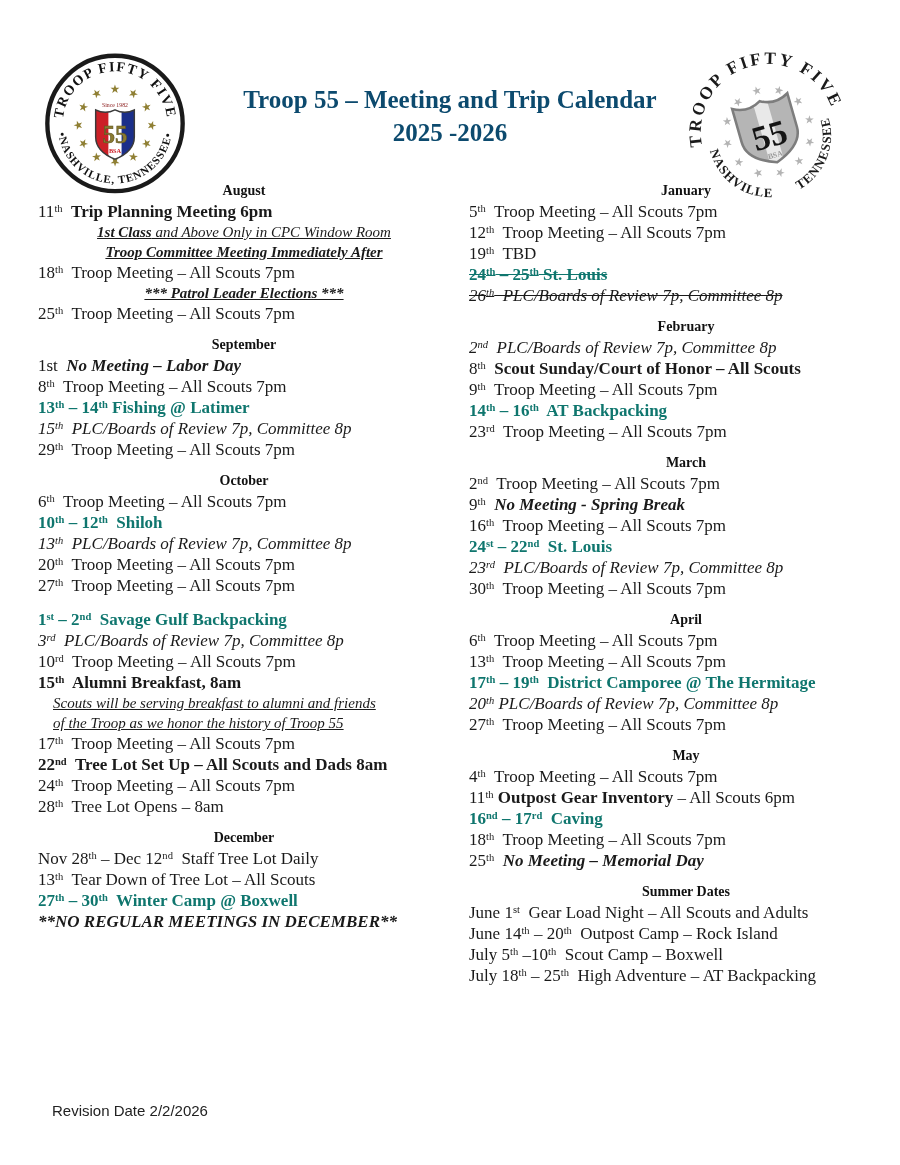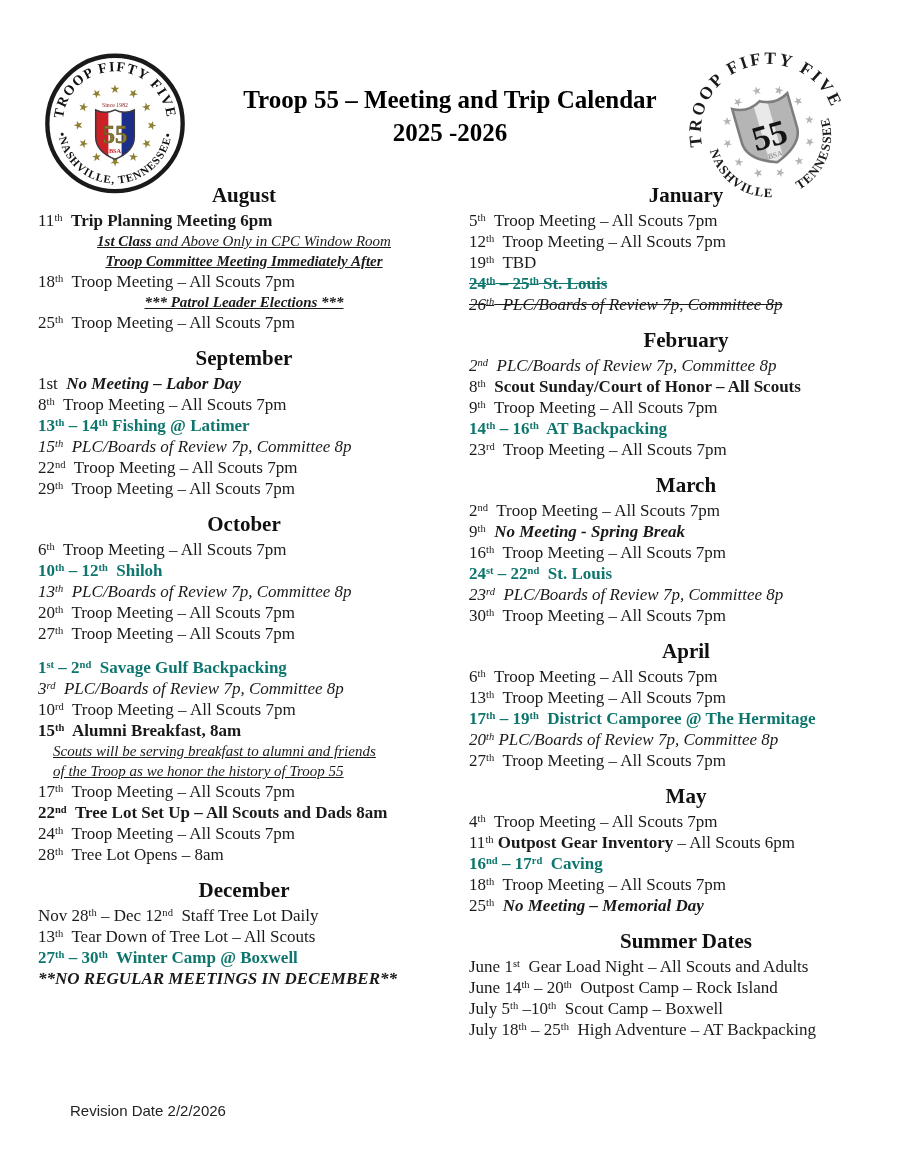--- a/index.html
+++ b/index.html
@@ -4,36 +4,36 @@
 <style>
   * { margin:0; padding:0; box-sizing:border-box; }
   html,body { background:#ffffff; }
   .page {
     position:relative; width:900px; height:1165px; background:#ffffff;
     font-family:"Liberation Serif", serif; color:#1a1a1a; overflow:hidden;
   }
   .logo-left { position:absolute; left:36px; top:50px; width:158px; height:145px; }
   .logo-right{ position:absolute; left:664px; top:34px; width:210px; height:180px; }
   .title-block { position:absolute; top:84px; left:0; width:100%; text-align:center; }
-  .title-line { font-size:25px; font-weight:bold; line-height:1.3; color:#000000; }
+  .title-line { font-size:25px; font-weight:bold; line-height:1.3; color:#0c4a6e; }
   .columns { position:absolute; top:183px; left:38px; display:flex; }
   .col { width:412px; }
   .col + .col { margin-left:19px; width:434px; }
   .month { margin-bottom:13px; }
-  .month-title { font-size:21px; font-weight:bold; text-align:center; color:#111; margin-bottom:2px; }
+  .month-title { font-size:14px; font-weight:bold; text-align:center; color:#111; margin-bottom:2px; }
   .line { font-size:17px; line-height:21px; white-space:pre-wrap; }
   .line.center { text-align:center; }
   .line.indent { padding-left:15px; }
   .line.small { font-size:15px; line-height:20px;text-decoration:underline; }
   .b { font-weight:bold; }
   .i { font-style:italic; }
   .blue { color:#0f766e; }
   .strike { text-decoration:line-through; }
   sup { font-size:62%; vertical-align:baseline; position:relative; top:-0.45em; line-height:0; }
-  .footer { position:absolute; left:70px; top:1102px; font-family:"Liberation Sans", sans-serif;
+  .footer { position:absolute; left:52px; top:1102px; font-family:"Liberation Sans", sans-serif;
             font-size:15px; color:#222; }
   svg text { font-family:"Liberation Serif", serif; }
 </style>
 </head>
 <body>
 
 <div class="page">
 
   <div class="logo-left">
     <svg viewBox="0 0 160 150" width="158" height="145">
@@ -136,21 +136,20 @@
           <div class="line"><span>18</span><sup>th</sup><span>  Troop Meeting – All Scouts 7pm</span></div>
           <div class="line center small b i"><span>*** Patrol Leader Elections ***</span></div>
           <div class="line"><span>25</span><sup>th</sup><span>  Troop Meeting – All Scouts 7pm</span></div>
         </section>
         <section class="month">
           <h2 class="month-title">September</h2>
           <div class="line"><span>1st  </span><span class="b i">No Meeting – Labor Day</span></div>
           <div class="line"><span>8</span><sup>th</sup><span>  Troop Meeting – All Scouts 7pm</span></div>
           <div class="line b blue"><span>13</span><sup>th</sup><span> – 14</span><sup>th</sup><span> Fishing @ Latimer</span></div>
           <div class="line i"><span>15</span><sup>th</sup><span>  PLC/Boards of Review 7p, Committee 8p</span></div>
-          <div class="line"><span>22</span><sup>nd</sup><span>  Troop Meeting – All Scouts 7pm</span></div>
           <div class="line"><span>29</span><sup>th</sup><span>  Troop Meeting – All Scouts 7pm</span></div>
         </section>
         <section class="month">
           <h2 class="month-title">October</h2>
           <div class="line"><span>6</span><sup>th</sup><span>  Troop Meeting – All Scouts 7pm</span></div>
           <div class="line b blue"><span>10</span><sup>th</sup><span> – 12</span><sup>th</sup><span>  Shiloh</span></div>
           <div class="line i"><span>13</span><sup>th</sup><span>  PLC/Boards of Review 7p, Committee 8p</span></div>
           <div class="line"><span>20</span><sup>th</sup><span>  Troop Meeting – All Scouts 7pm</span></div>
           <div class="line"><span>27</span><sup>th</sup><span>  Troop Meeting – All Scouts 7pm</span></div>
         </section>

